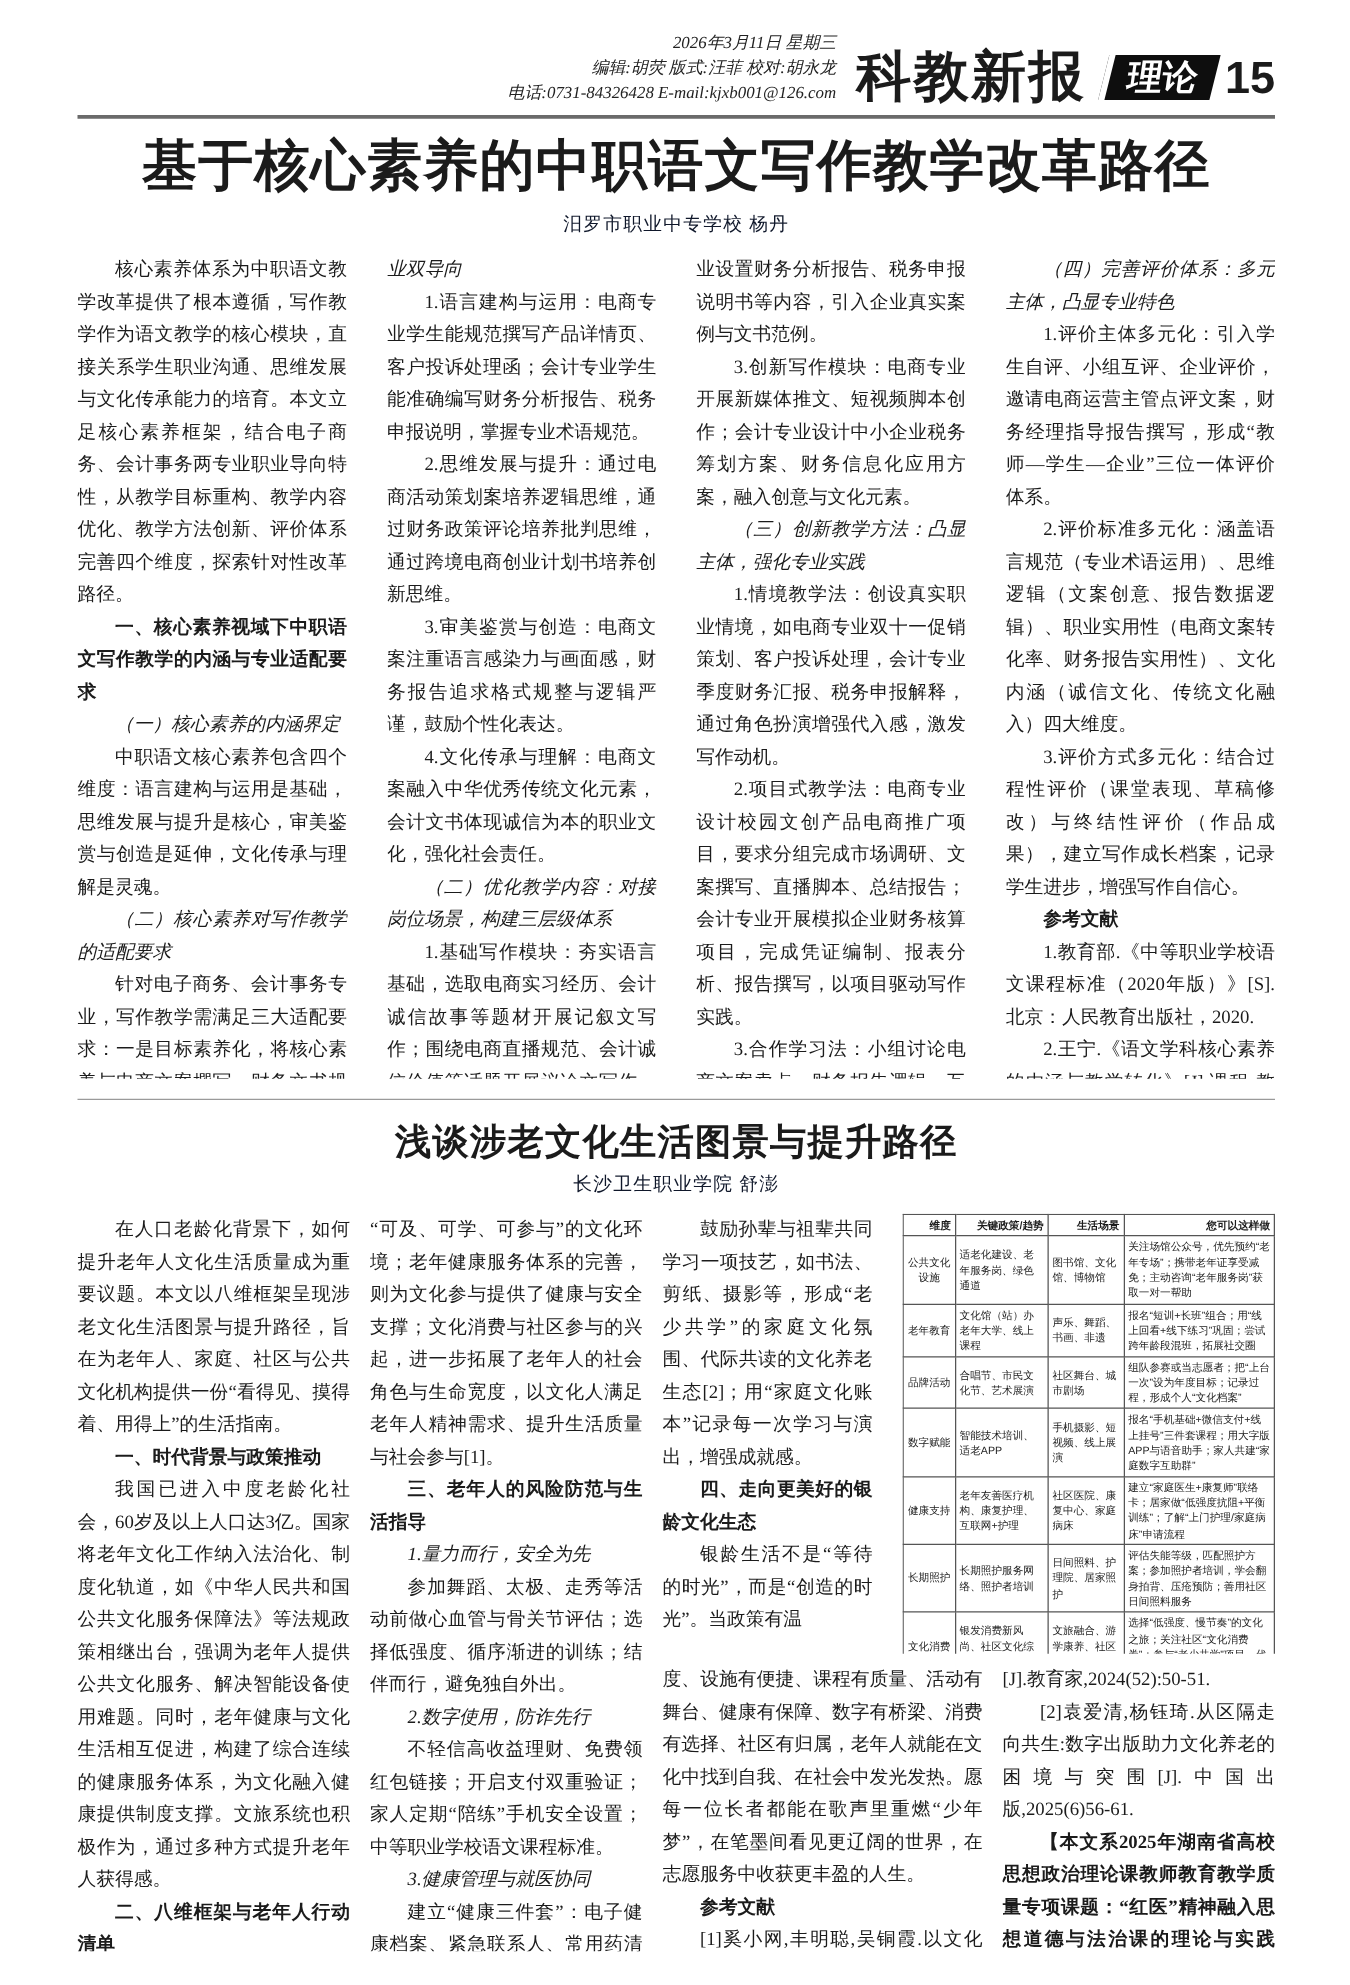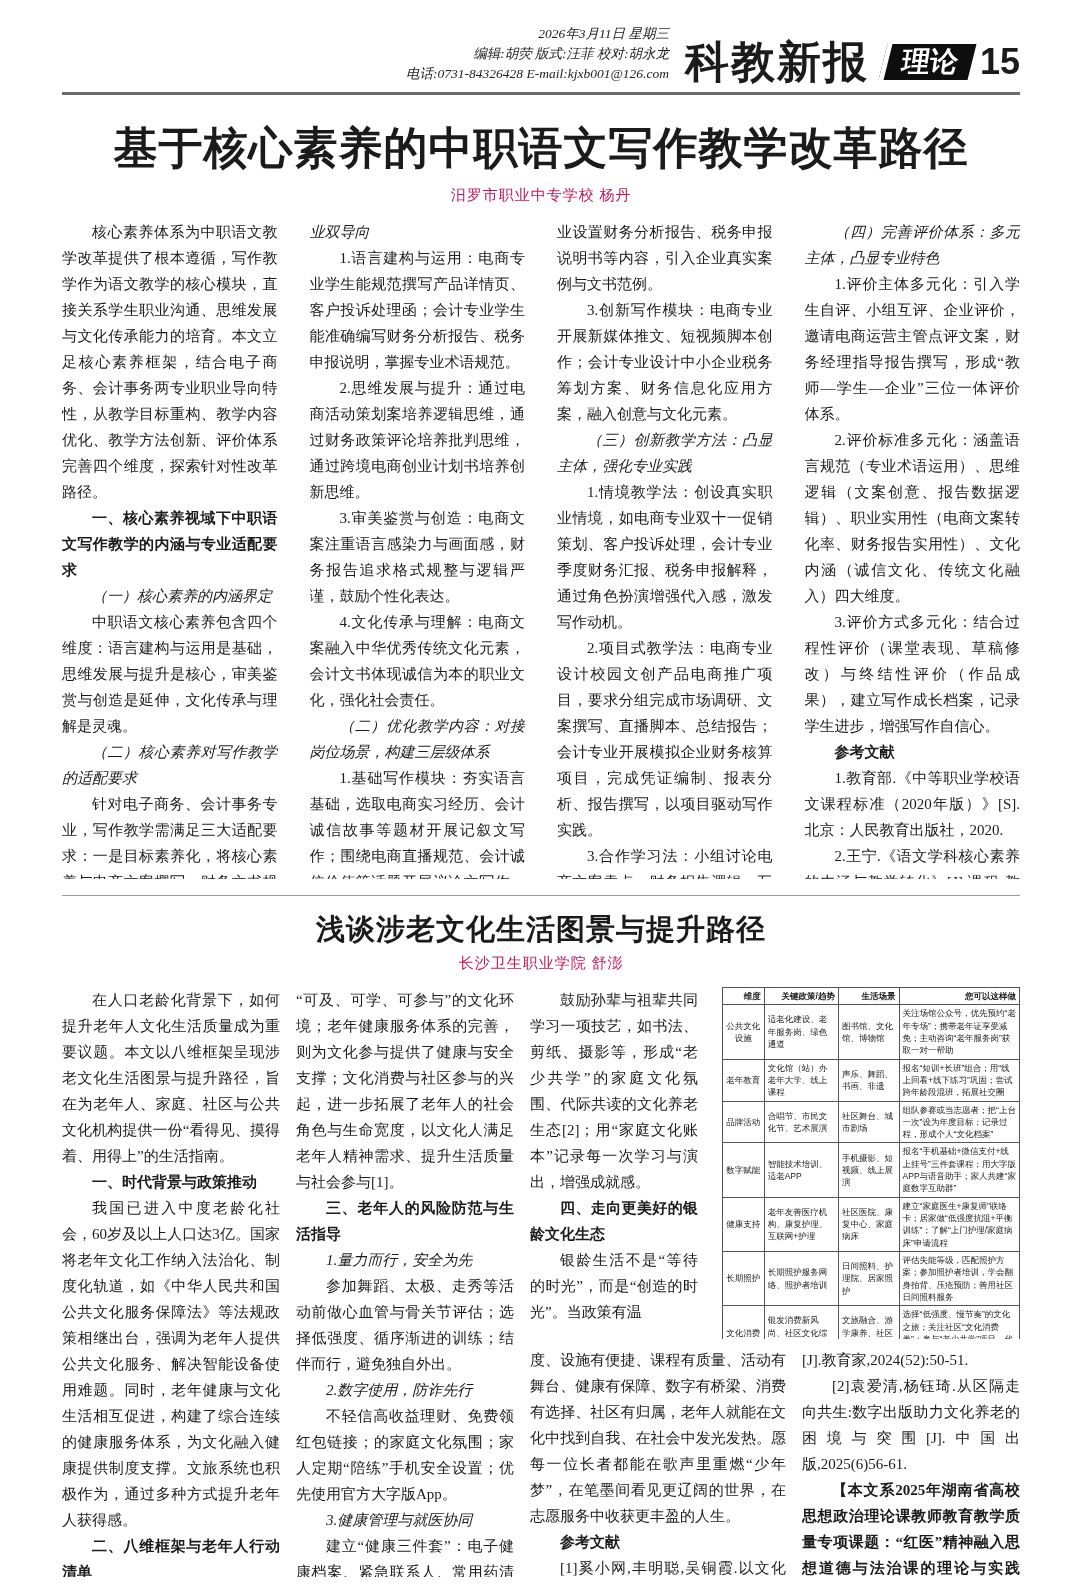--- a/index.html
+++ b/index.html
@@ -12,23 +12,23 @@
   
   .hdr { display:flex; justify-content:flex-end; align-items:flex-end; gap:16px; padding-bottom:8px; }
   .hdr-info { text-align:right; font-size:13.5px; line-height:20px; font-style:italic; color:#222; white-space:nowrap; }
   .masthead { display:flex; align-items:center; gap:8px; }
   .paper-name { font-family:"Liberation Sans", sans-serif; font-weight:900; font-size:44px; letter-spacing:2px; line-height:1; }
   .ribbon { background:#0e0e0e; transform:skewX(-14deg); padding:4px 14px; margin-left:6px; border-left:5px solid #fff; }
   .ribbon-text { display:inline-block; transform:skewX(6deg); color:#fff; font-family:"Liberation Sans", sans-serif; font-weight:900; font-size:28px; line-height:1; }
   .page-num { font-family:"Liberation Sans", sans-serif; font-weight:900; font-size:36px; line-height:1; }
   .hdr-rule { border-bottom:3px solid #6a6a6a; }
   
-  .a1-title { text-align:center; font-family:Liberation Mono, monospace; font-weight:900; font-size:44px; letter-spacing:1px; margin:24px 0 8px; }
+  .a1-title { text-align:center; font-family:Liberation Mono, monospace; font-weight:900; font-size:44px; letter-spacing:1px; margin:8px 0 8px; }
   .a2-title { text-align:center; font-family:"Liberation Sans", sans-serif; font-weight:900; font-size:29px; letter-spacing:1px; margin:14px 0 4px; }
-  .byline { text-align:center; font-size:15px; color:#be185d; margin-bottom:14px; letter-spacing:1px; }
+  .byline { text-align:center; font-size:15px; color:#0f172a; margin-bottom:14px; letter-spacing:1px; }
   .cols-a1 { display:flex; gap:32px; height:660px; overflow:hidden; }
   .cols-a1 .col { flex:1; overflow:hidden; }
   .blk { margin:0; font-size:15px; line-height:26px; text-align:justify; }
   .blk.p, .blk.k, .blk.h, .blk.note, .blk.rh { text-indent:2em; }
   .blk.c, .blk.kc { text-indent:0; }
   .blk.h, .blk.rh { font-family:"Liberation Sans", sans-serif; font-weight:700; }
   .blk.k, .blk.kc { font-style:italic; }
   .blk.note { font-weight:700; }
   .divider { border-top:1px solid #9a9a9a; margin:16px 0 4px; }
   
@@ -124,21 +124,21 @@
           <p class="blk h">一、时代背景与政策推动</p>
           <p class="blk p">我国已进入中度老龄化社会，60岁及以上人口达3亿。国家将老年文化工作纳入法治化、制度化轨道，如《中华人民共和国公共文化服务保障法》等法规政策相继出台，强调为老年人提供公共文化服务、解决智能设备使用难题。同时，老年健康与文化生活相互促进，构建了综合连续的健康服务体系，为文化融入健康提供制度支撑。文旅系统也积极作为，通过多种方式提升老年人获得感。</p>
           <p class="blk h">二、八维框架与老年人行动清单</p>
         </div>
       <div class="a2col">
           <p class="blk c">“可及、可学、可参与”的文化环境；老年健康服务体系的完善，则为文化参与提供了健康与安全支撑；文化消费与社区参与的兴起，进一步拓展了老年人的社会角色与生命宽度，以文化人满足老年人精神需求、提升生活质量与社会参与[1]。</p>
           <p class="blk h">三、老年人的风险防范与生活指导</p>
           <p class="blk k">1.量力而行，安全为先</p>
           <p class="blk p">参加舞蹈、太极、走秀等活动前做心血管与骨关节评估；选择低强度、循序渐进的训练；结伴而行，避免独自外出。</p>
           <p class="blk k">2.数字使用，防诈先行</p>
-          <p class="blk p">不轻信高收益理财、免费领红包链接；的家庭文化氛围；家人定期“陪练”手机安全设置；优先使用官方大字版App。</p>
+          <p class="blk p">不轻信高收益理财、免费领红包链接；开启支付双重验证；家人定期“陪练”手机安全设置；中等职业学校语文课程标准。</p>
           <p class="blk k">3.健康管理与就医协同</p>
           <p class="blk p">建立“健康三件套”：电子健康档案、紧急联系人、常用药清单；与家庭医生签约，按时复诊；了解“互联网+护理服务”“家庭病床”的申请条件与费用报销政策。</p>
         </div>
       <div class="a2-right">
         <div class="a2-top">
           <div class="col3a">
               <p class="blk p">鼓励孙辈与祖辈共同学习一项技艺，如书法、剪纸、摄影等，形成“老少共学”的家庭文化氛围、代际共读的文化养老生态[2]；用“家庭文化账本”记录每一次学习与演出，增强成就感。</p>
               <p class="blk h">四、走向更美好的银龄文化生态</p>
               <p class="blk p">银龄生活不是“等待的时光”，而是“创造的时光”。当政策有温</p>
             </div>

